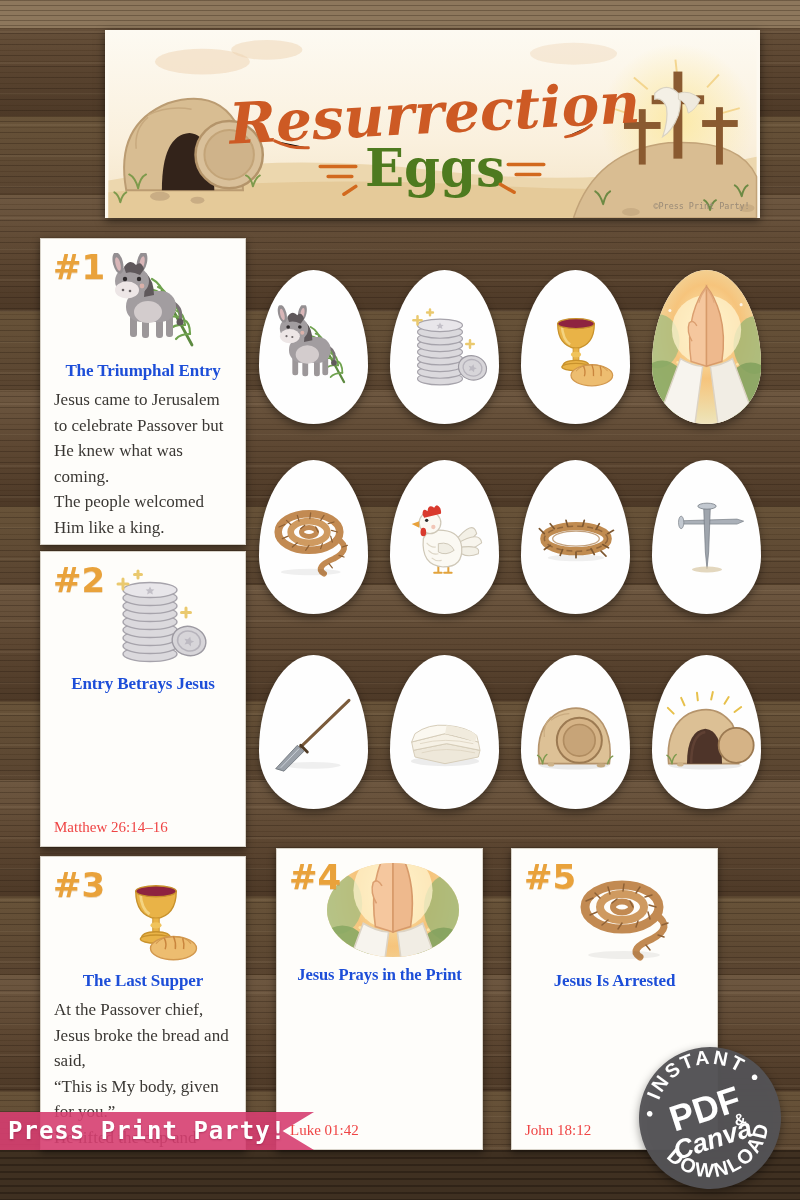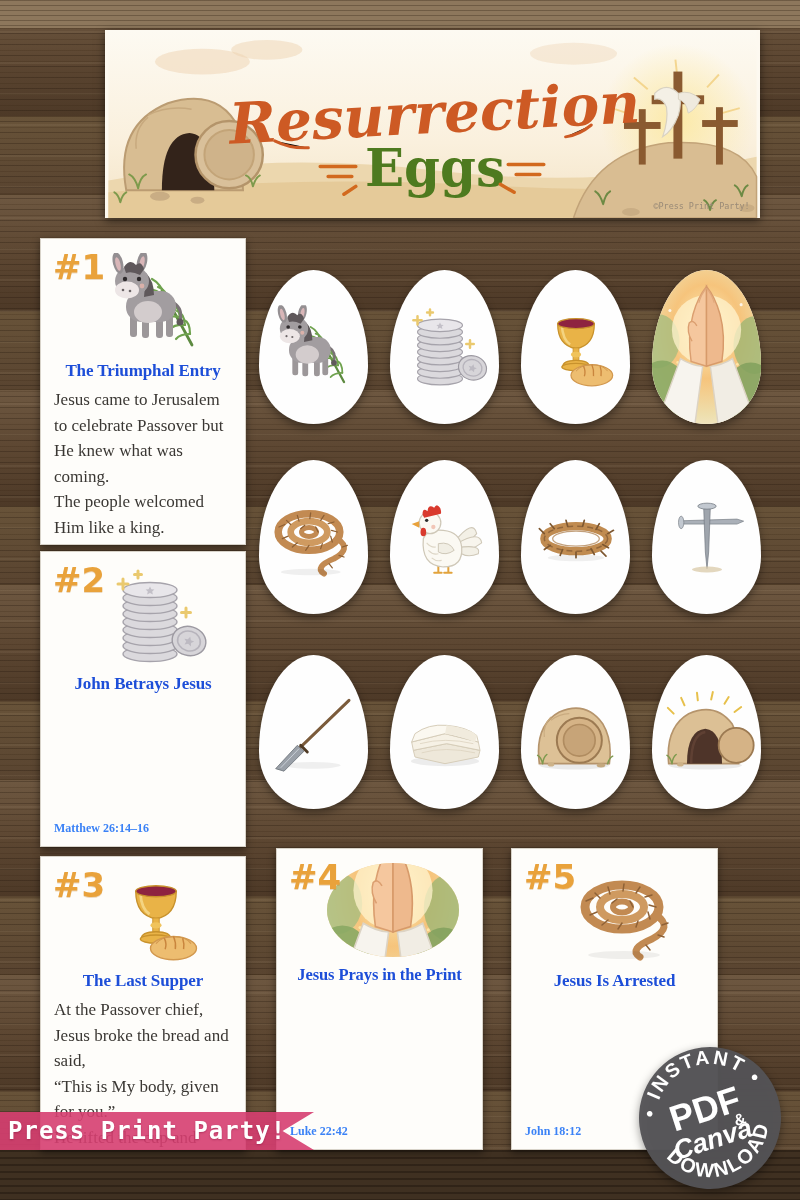--- a/index.html
+++ b/index.html
@@ -36,21 +36,21 @@
     font-family:"DejaVu Sans",sans-serif;font-weight:bold;font-size:34px;color:#e9a23b;
     text-shadow:0 1px 0 rgba(180,110,20,.25);}
   .card-illus{align-self:center;margin:4px 0 2px 26px;line-height:0;}
   .card-illus svg{width:128px;height:100px;}
   .card-3 .card-illus svg{height:92px;}
   .card-illus.oval{width:132px;height:94px;border-radius:50%;overflow:hidden;box-shadow:0 0 0 1px rgba(220,200,160,.4) inset;}
   .card-illus.oval svg{width:100%;height:100%;}
   .card-title{margin:6px 0 4px 0;text-align:center;font-size:17px;font-weight:bold;color:#1d4ed8;letter-spacing:-.1px;}
   .card-4 .card-title{font-size:16.5px;}
   .card-body{margin:2px 0 0 0;font-size:17px;line-height:1.5;color:#3a3733;white-space:pre-line;}
-  .card-ref{margin-top:auto;padding-top:6px;font-size:12px;color:#3b82f6;font-weight:bold;}
+  .card-ref{margin-top:auto;padding-top:6px;font-size:15px;color:#ef4444;}
 
   
   .egg{position:absolute;width:109px;height:154px;background:#fefefe;
     border-radius:55px 55px 55px 55px / 96px 96px 58px 58px;
     box-shadow:0 4px 9px rgba(0,0,0,.38);
     display:flex;align-items:center;justify-content:center;overflow:hidden;}
   .egg svg{width:100px;height:84px;}
   .egg.full svg{position:absolute;inset:0;width:100%;height:100%;}
 
   
@@ -359,21 +359,21 @@
 
 They did not yet understand what kind of King He truly was.</p>
 
   </article>
 
   <article class="card card-2">
     <div class="card-number">#2</div>
     <div class="card-illus"><svg viewBox="0 0 120 100">
           <use href="#sym-coins"></use>
         </svg></div>
-    <h2 class="card-title">John Betrays Jesus</h2>
+    <h2 class="card-title">Entry Betrays Jesus</h2>
     <div class="card-ref">Matthew 26:14–16</div>
   </article>
 
   <article class="card card-3">
     <div class="card-number">#3</div>
     <div class="card-illus"><svg viewBox="0 0 120 100">
           <use href="#sym-chalice"></use>
         </svg></div>
     <h2 class="card-title">The Last Supper</h2>
     <p class="card-body">At the Passover chief, Jesus broke the bread and said,
@@ -386,21 +386,21 @@
   </article>
 
   <article class="card card-4">
     <div class="card-number">#4</div>
     <div class="card-illus oval">
       <svg viewBox="0 0 120 160" preserveAspectRatio="xMidYMid slice">
           <use href="#sym-hands"></use>
         </svg>
     </div>
     <h2 class="card-title">Jesus Prays in the Print</h2>
-    <div class="card-ref">Luke 22:42</div>
+    <div class="card-ref">Luke 01:42</div>
   </article>
 
   <article class="card card-5">
     <div class="card-number">#5</div>
     <div class="card-illus"><svg viewBox="0 0 120 100">
           <use href="#sym-rope"></use>
         </svg></div>
     <h2 class="card-title">Jesus Is Arrested</h2>
     <div class="card-ref">John 18:12</div>
   </article>

